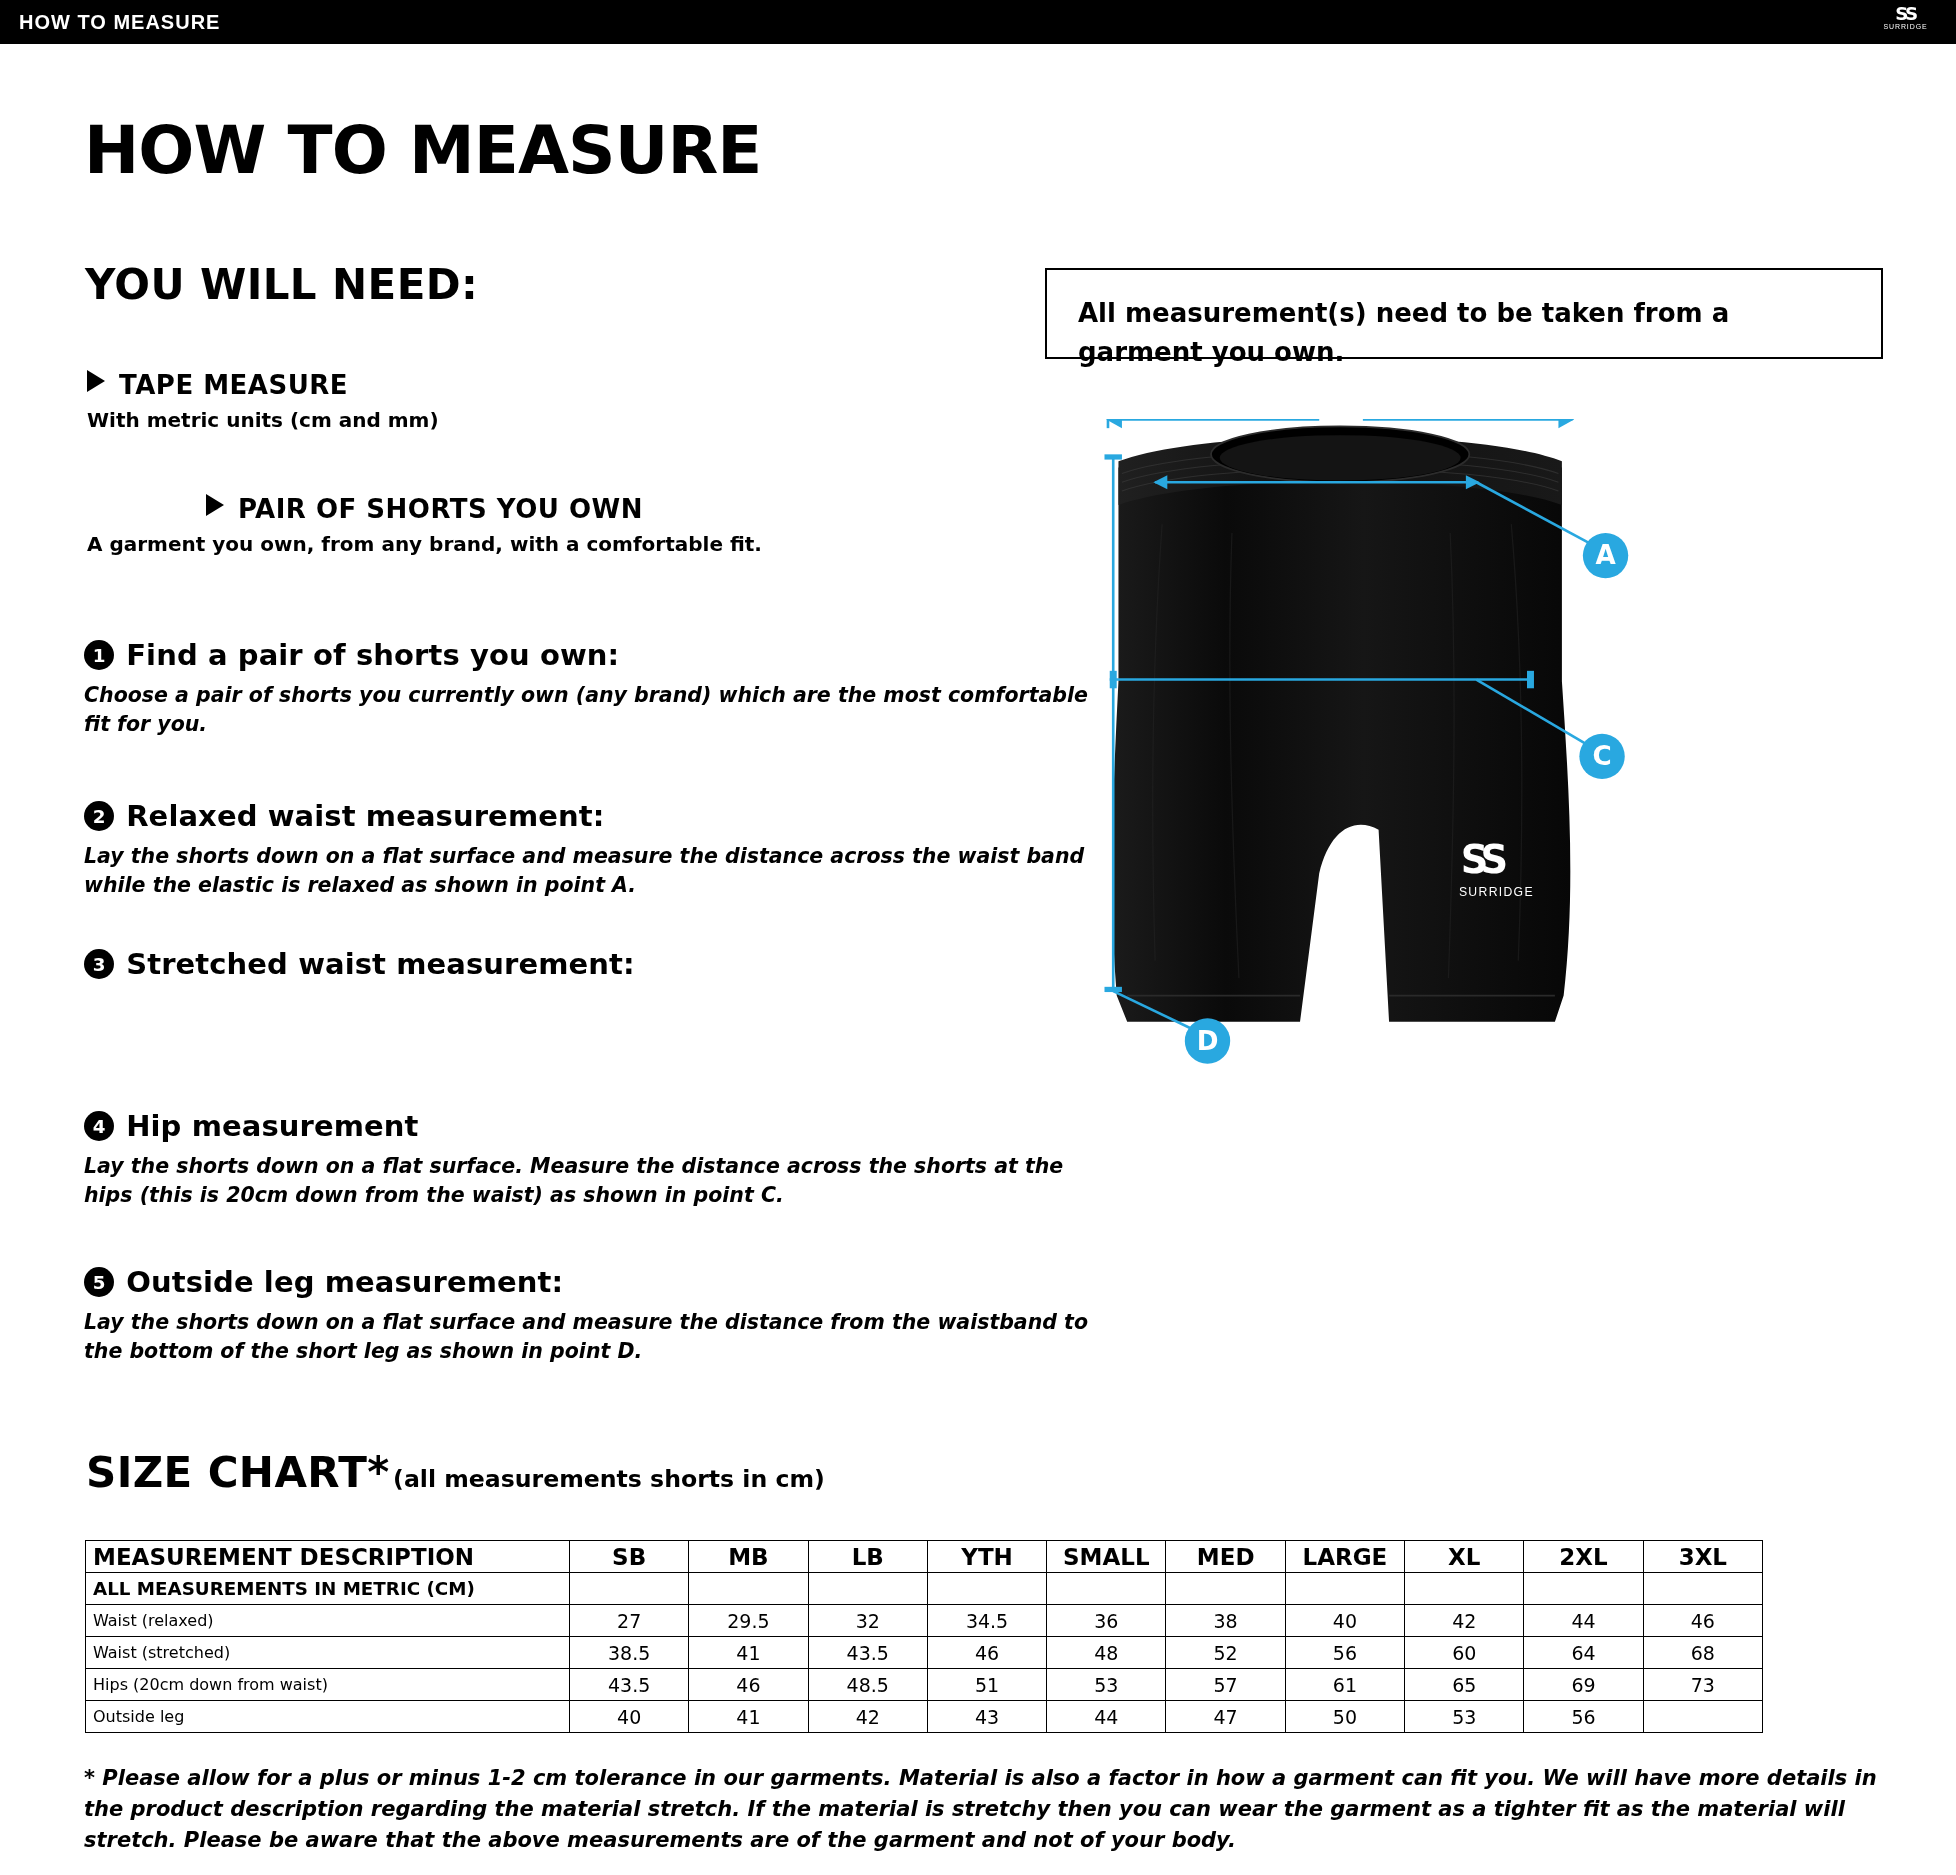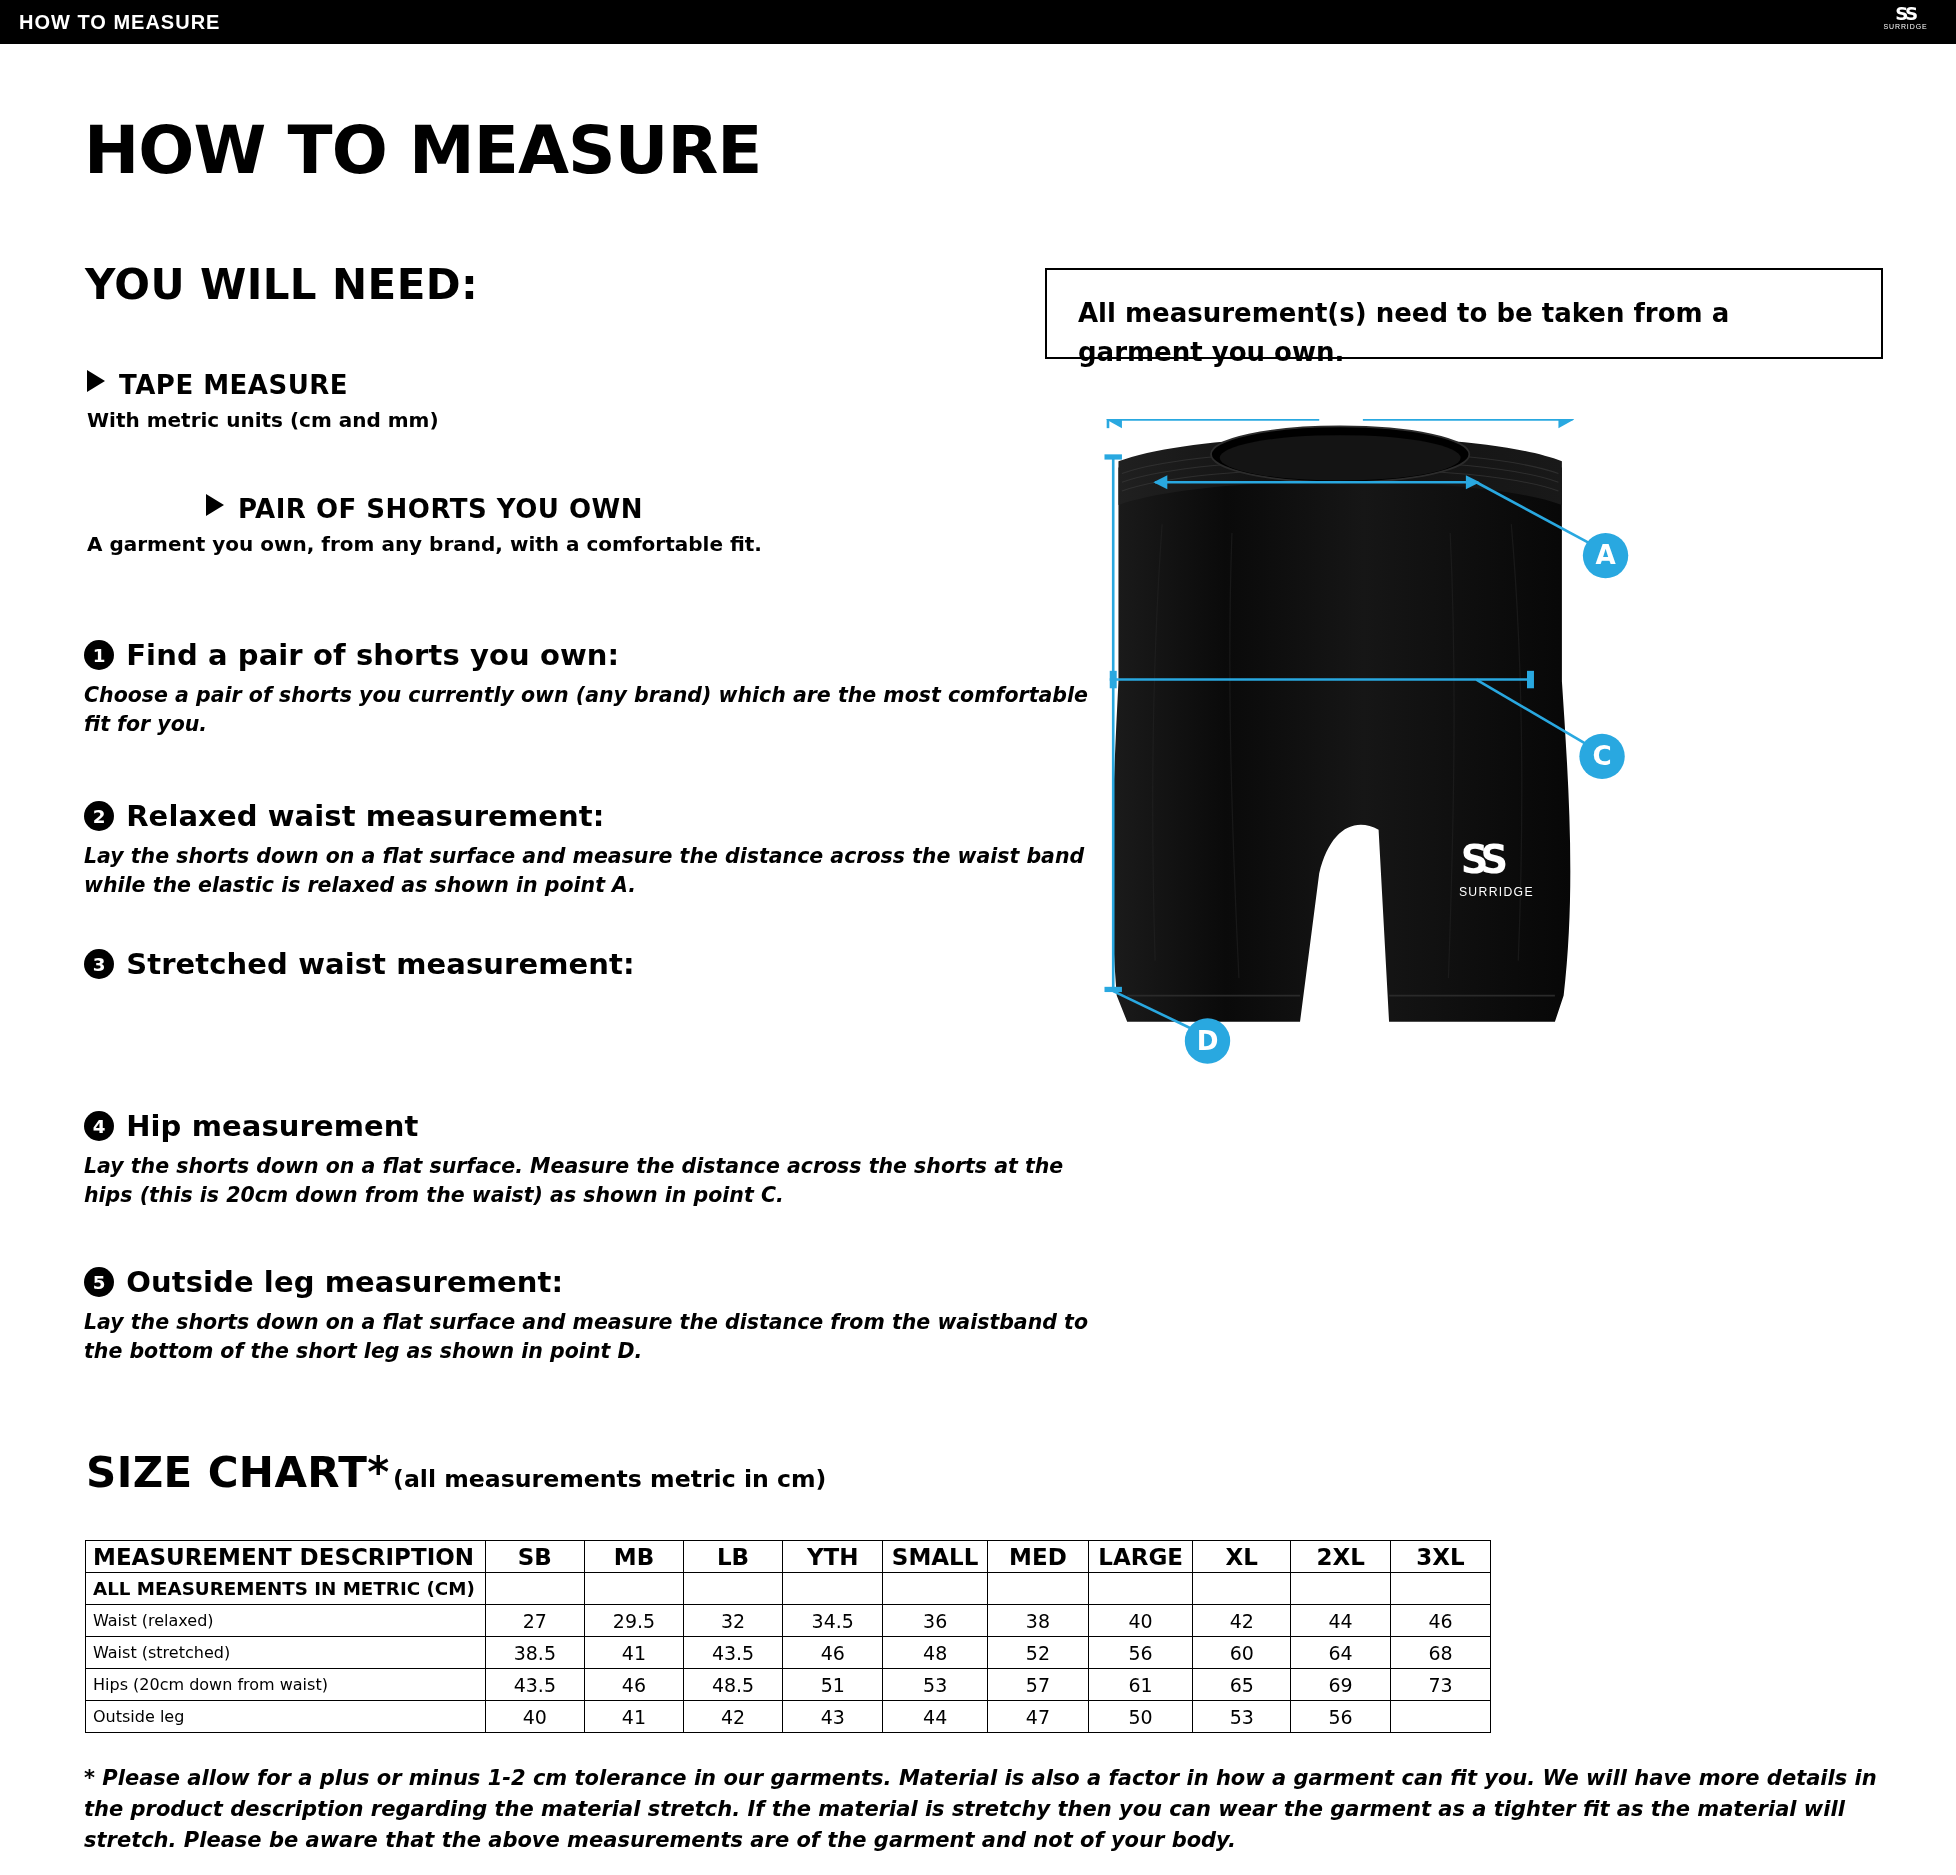--- a/index.html
+++ b/index.html
@@ -182,21 +182,21 @@
     font-size: 23.6px;
     font-weight: bold;
     margin-left: 3.5px;
   }
 
   table.size {
     position: absolute;
     left: 85px;
     top: 1540px;
     border-collapse: collapse;
-    width: 1406px;
+    width: 1678px;
     font-family: "DejaVu Sans", sans-serif;
   }
   table.size th, table.size td {
     border: 1.7px solid #000;
     height: 31px;
     font-size: 19px;
     padding: 0 7px;
   }
   table.size th.desc {
     text-align: left;
@@ -390,21 +390,21 @@
       <circle cx="574" cy="386" r="26" fill="#29A8E0"></circle>
       <text x="574" y="396" text-anchor="middle" fill="#fff" font-family="DejaVu Sans, sans-serif" font-size="30" font-weight="bold">C</text>
 
       <circle cx="122" cy="712" r="26" fill="#29A8E0"></circle>
       <text x="122" y="722" text-anchor="middle" fill="#fff" font-family="DejaVu Sans, sans-serif" font-size="30" font-weight="bold">D</text>
     </g>
   </svg>
 </div>
 
 <div class="sizechart-head">
-  <span class="big">SIZE CHART*</span><span class="small">(all measurements metric in cm)</span>
+  <span class="big">SIZE CHART*</span><span class="small">(all measurements shorts in cm)</span>
 </div>
 
 <table class="size">
   <thead>
     <tr>
       <th class="desc">MEASUREMENT DESCRIPTION</th>
       <th class="sz">SB</th>
       <th class="sz">MB</th>
       <th class="sz">LB</th>
       <th class="sz">YTH</th>

